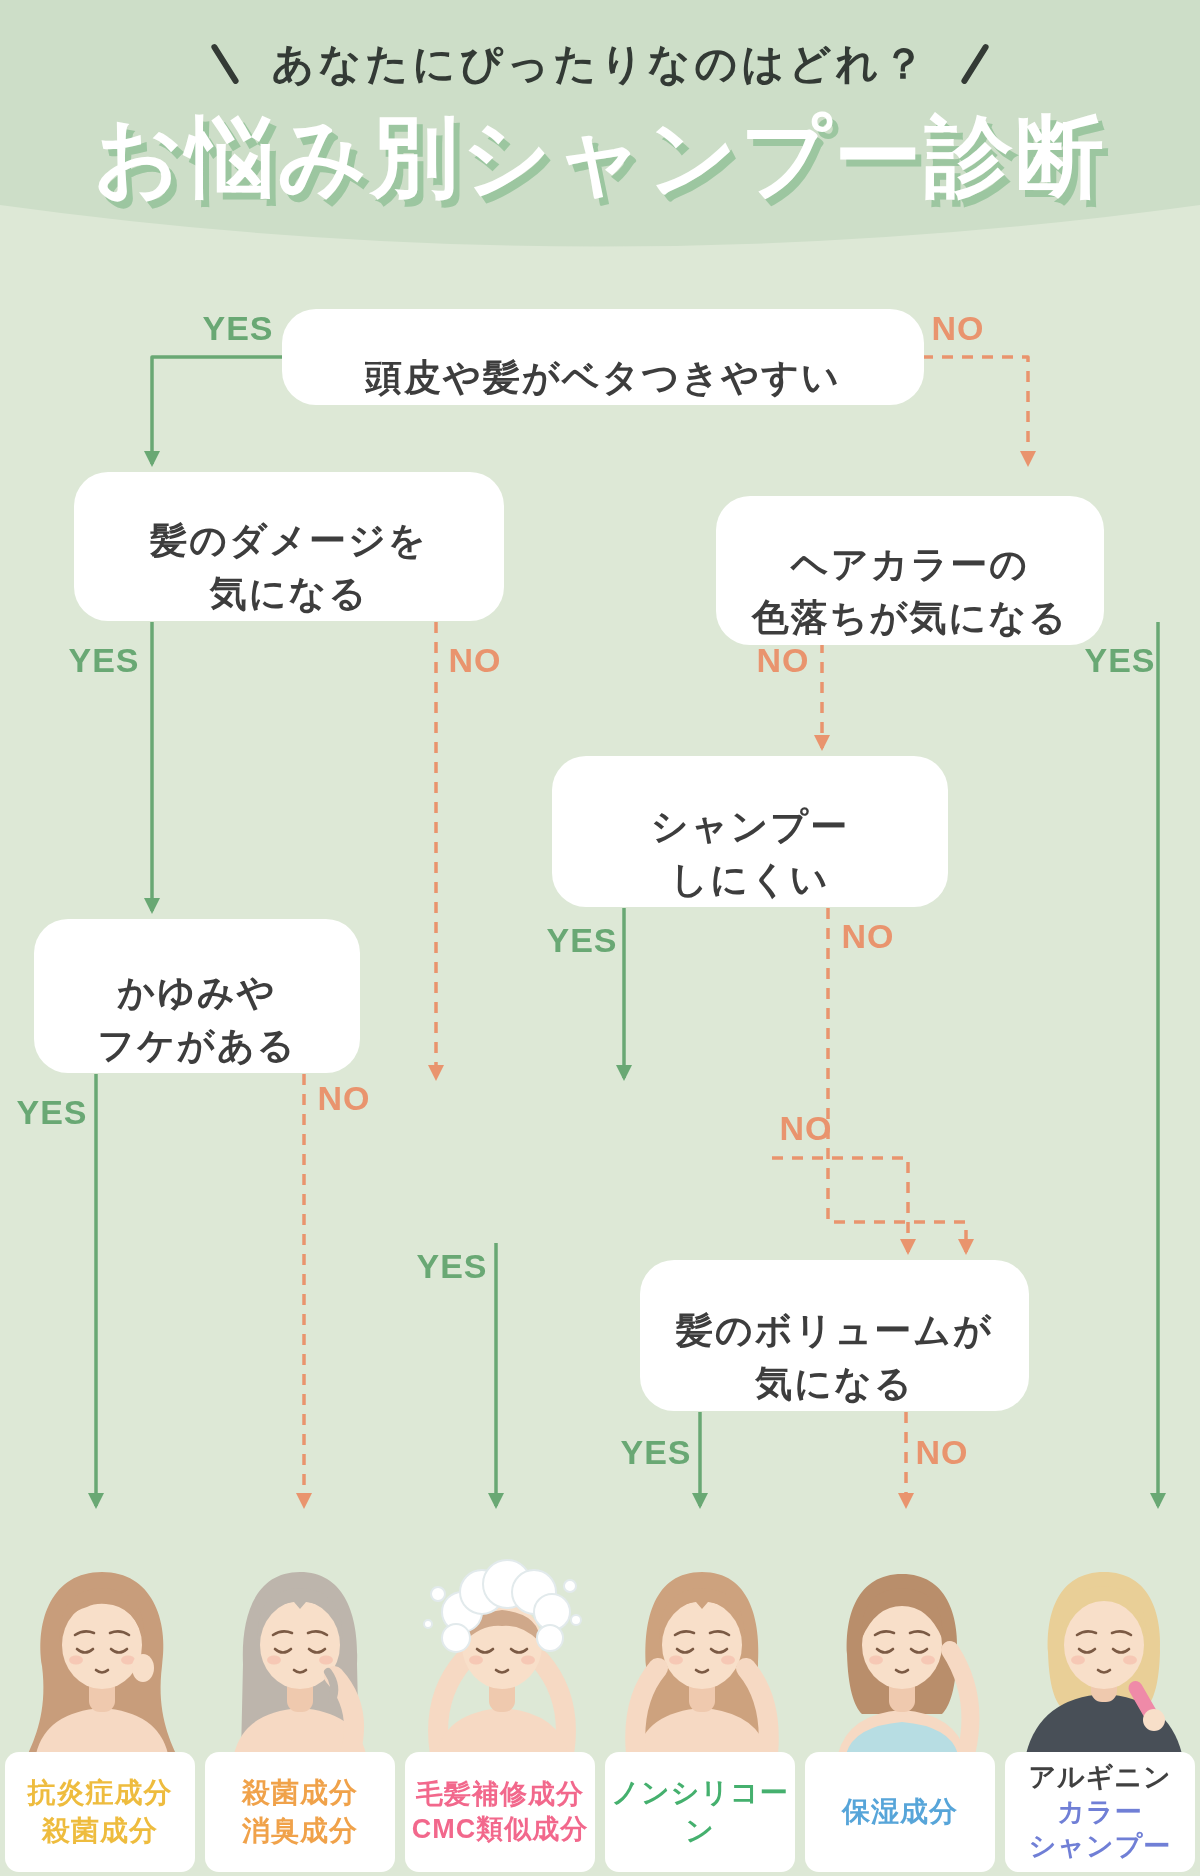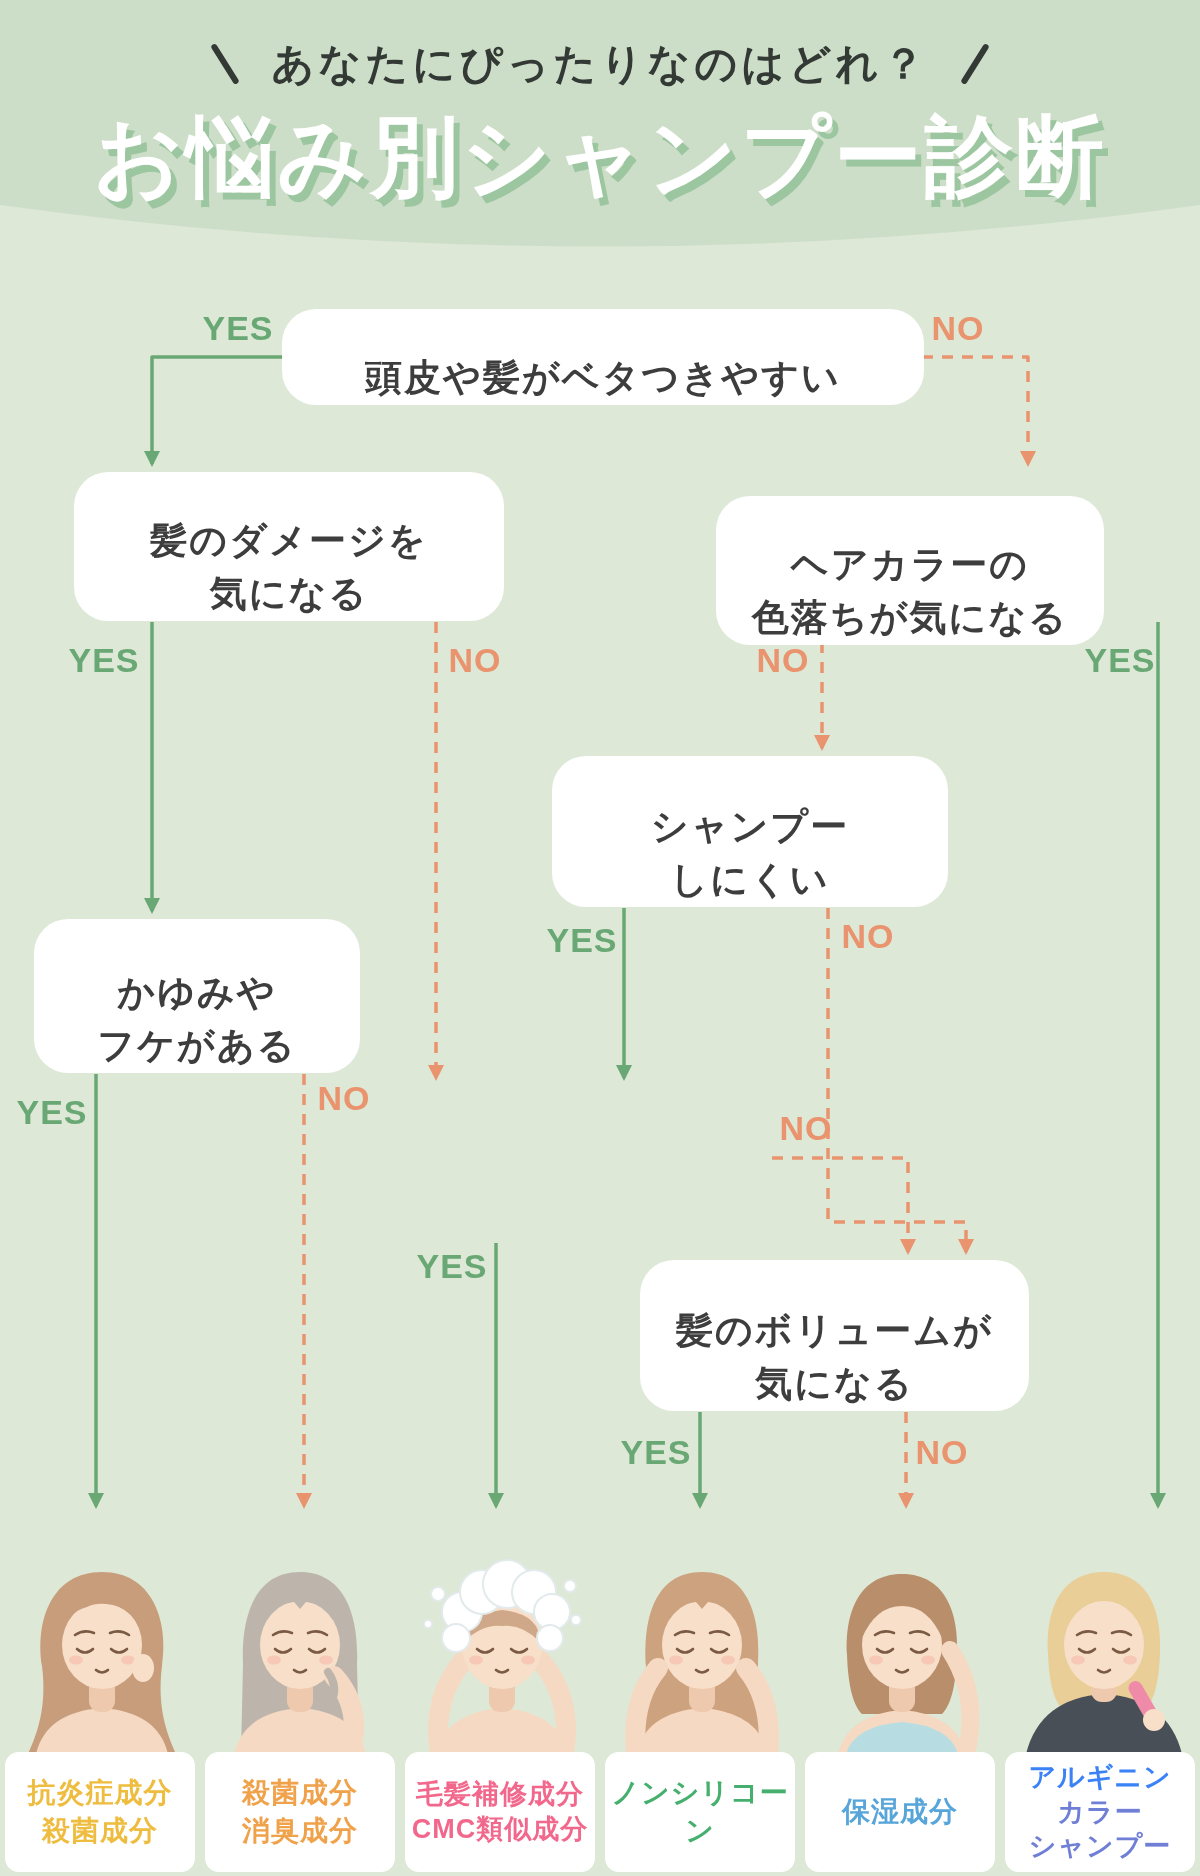--- a/index.html
+++ b/index.html
@@ -250,18 +250,18 @@
     <span style="color: rgb(242, 104, 140);">毛髪補修成分</span>
     <span style="color: rgb(242, 104, 140);">CMC類似成分</span>
   </div>
   <div class="result-card" style="left:605px">
     <span style="color: rgb(69, 176, 110);">ノンシリコーン</span>
   </div>
   <div class="result-card" style="left:805px">
     <span style="color: rgb(87, 165, 217);">保湿成分</span>
   </div>
   <div class="result-card small" style="left:1005px">
-    <span style="color: #3b82f6;">アルギニン</span>
+    <span style="color: #404040;">アルギニン</span>
     <span style="color: rgb(112, 127, 214);">カラー</span>
     <span style="color: rgb(112, 127, 214);">シャンプー</span>
   </div>
 
 </div>
 
 </body></html>

